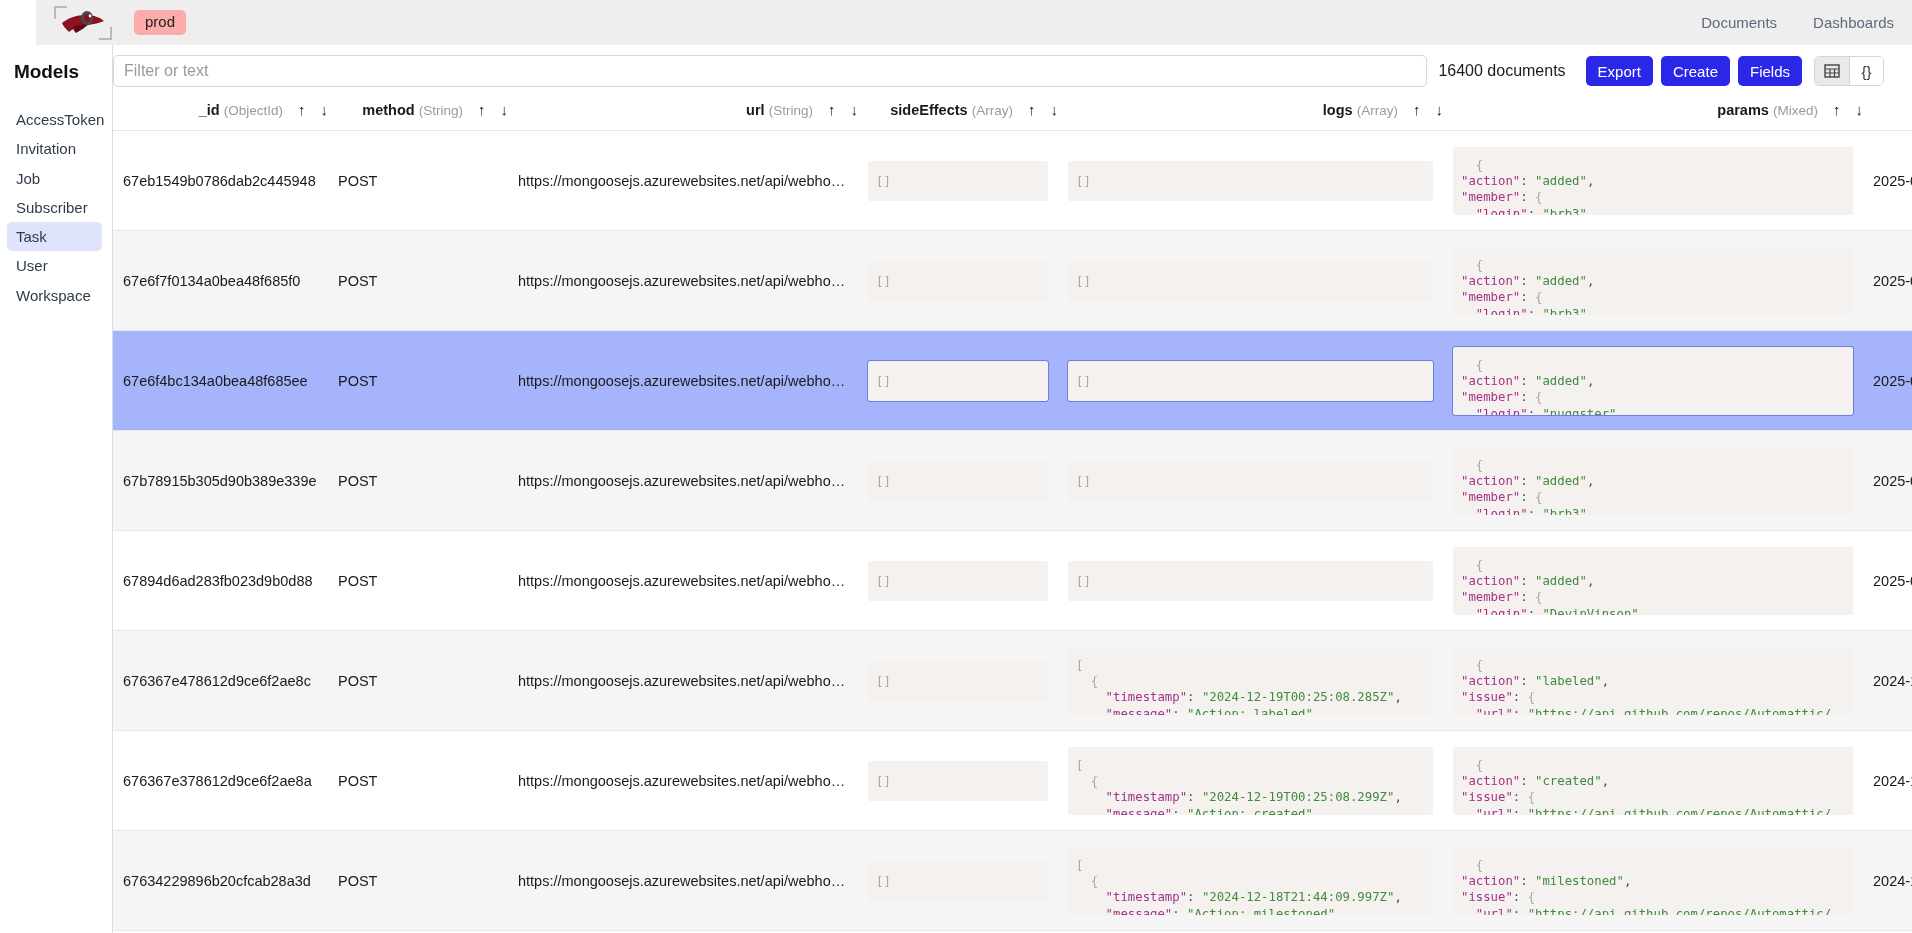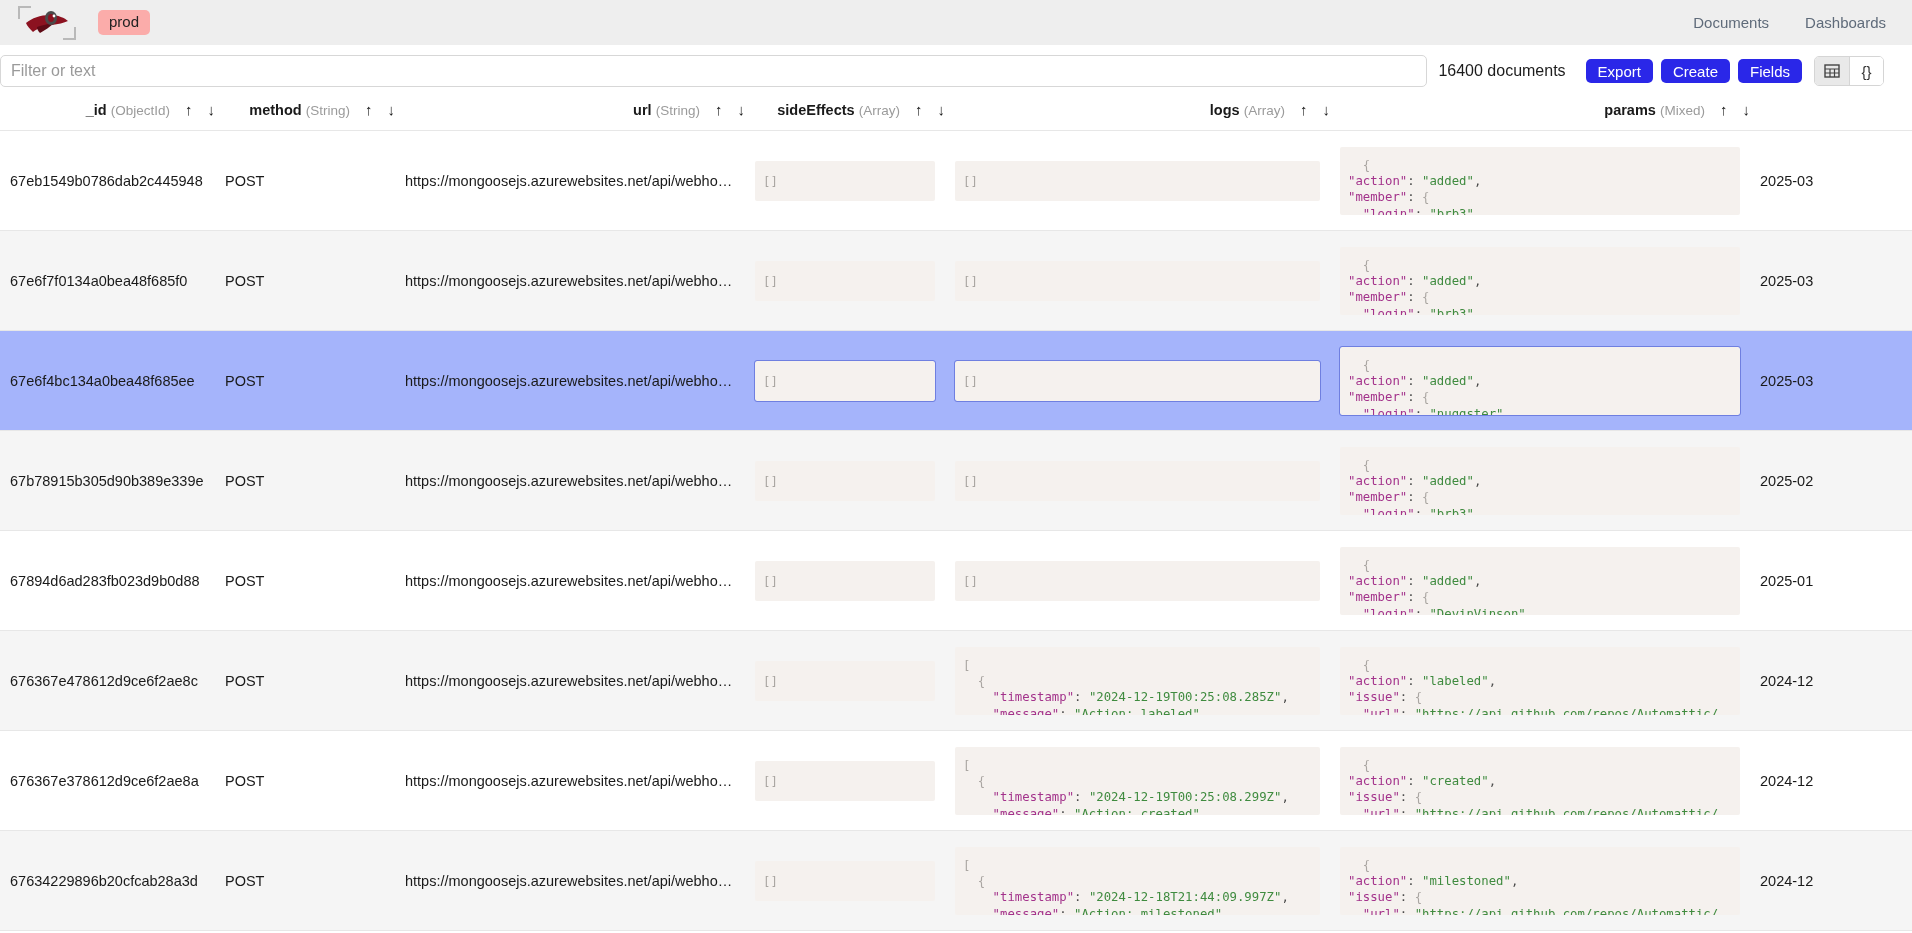--- a/index.html
+++ b/index.html
@@ -12,22 +12,23 @@
     font-family: "Liberation Sans", sans-serif;
     -webkit-font-smoothing: antialiased;
   }
 
   
   #topbar {
     height: 45px;
     background: #eeeeee;
     display: flex;
     align-items: center;
-    padding: 0 26px 0 18px;
+    padding: 0 18px 0 18px;
     position: relative;
+    margin-left: 36px;
   }
   #logo-wrap {
     width: 58px; height: 38px;
     display: flex; align-items: center; justify-content: center;
     position: relative;
   }
   #logo-wrap .bracket {
     position: absolute; width: 13px; height: 13px; border-color: #b9b9b9; border-style: solid;
   }
   #logo-wrap .bracket.tl { top: 2px; left: 0; border-width: 2px 0 0 2px; }
@@ -118,21 +119,21 @@
     font-size: 16px;
     color: #1c1c1c;
     margin: 0 20px 0 11px;
     white-space: nowrap;
   }
   .tb-btn {
     background: #2a27e8;
     color: #fff;
     border: none;
     border-radius: 5px;
-    height: 24px;
+    height: 30px;
     padding: 0 12px;
     font-size: 15px;
     margin-right: 8px;
     cursor: pointer;
     font-family: inherit;
     white-space: nowrap;
   }
   #view-toggle {
     display: flex;
     border: 1px solid #d5d5d5;
@@ -248,20 +249,30 @@
   <div id="env-badge">prod</div>
 
   <nav id="topnav">
     <a href="#">Documents</a>
     <a href="#">Dashboards</a>
   </nav>
 </div>
 
 <div id="shell">
 
+  <aside id="sidebar">
+    <h1>Models</h1>
+    <div class="side-item">AccessToken</div>
+    <div class="side-item">Invitation</div>
+    <div class="side-item">Job</div>
+    <div class="side-item">Subscriber</div>
+    <div class="side-item active">Task</div>
+    <div class="side-item">User</div>
+    <div class="side-item">Workspace</div>
+  </aside>
 
   <section id="main">
 
     <div id="toolbar">
       <input id="filter-input" type="text" placeholder="Filter or text" style="">
       <span id="doc-count">16400 documents</span>
       <button class="tb-btn">Export</button>
       <button class="tb-btn">Create</button>
       <button class="tb-btn">Fields</button>
       <div id="view-toggle">

